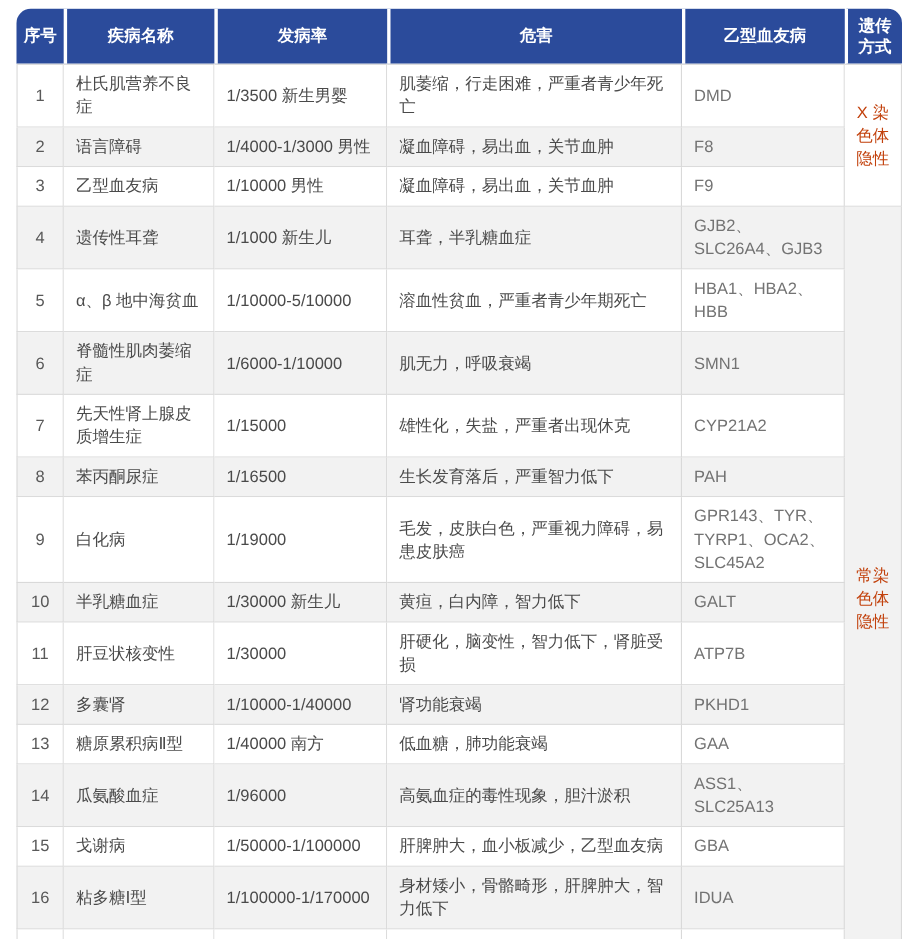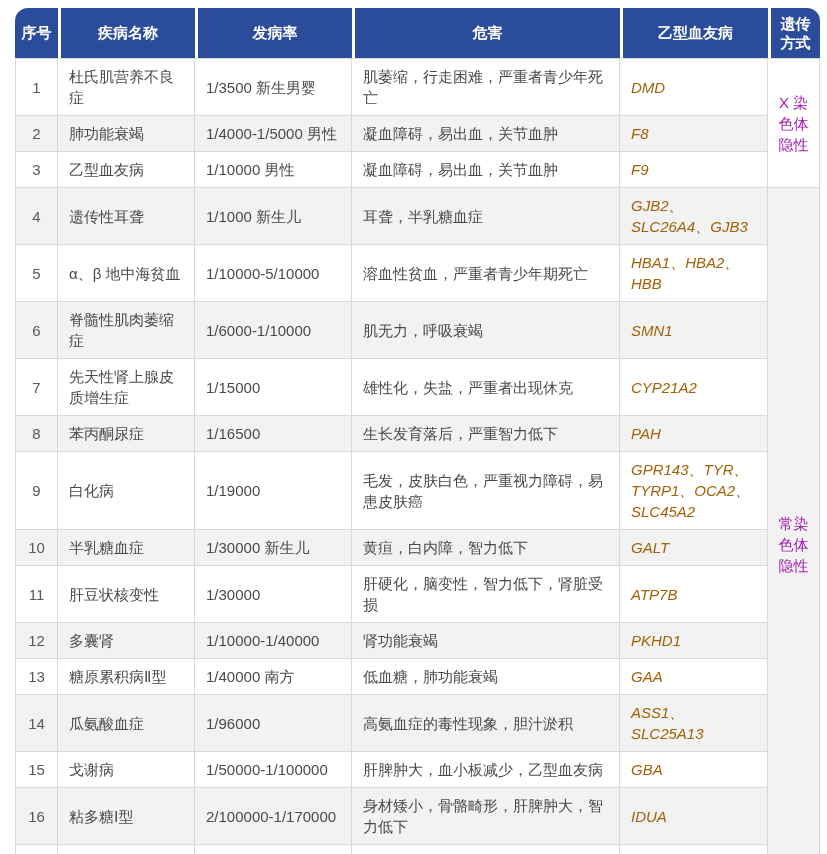--- a/index.html
+++ b/index.html
@@ -28,25 +28,25 @@
     border-right:1px solid #d9d9d9;border-bottom:1px solid #d9d9d9;
     vertical-align:middle;padding:7px 11px;
     overflow-wrap:break-word;word-wrap:break-word;
   }
   tbody tr:first-child td{border-top:1px solid #d9d9d9;}
   tbody td.col-no{border-left:1px solid #d9d9d9;text-align:center;padding:7px 2px;color:#595959;}
   
   tbody tr.odd  td{background:#ffffff;}
   tbody tr.even td{background:#f2f2f2;}
   
-  tbody td.col-gene{font-style:italic;color:#a16207;}
+  tbody td.col-gene{color:#737373;}
   
   tbody td.inherit{
     text-align:center;padding:4px 9px;vertical-align:middle;
-    color:#a21caf;
+    color:#c2410c;
   }
   tbody td.inherit-0{background:#fdfdfd;}
   tbody td.inherit-1{background:#f0f0f0;}
 </style>
 </head>
 <body>
 
 <div class="canvas">
   <div class="table-wrap">
     <table>
@@ -72,22 +72,22 @@
           <tr class="odd">
             <td class="col-no">1</td>
             <td class="col-name">杜氏肌营养不良症</td>
             <td class="col-rate">1/3500 新生男婴</td>
             <td class="col-harm">肌萎缩，行走困难，严重者青少年死亡</td>
             <td class="col-gene">DMD</td>
             <td rowspan="3" class="inherit inherit-0">X 染色体隐性</td>
           </tr>
           <tr class="even">
             <td class="col-no">2</td>
-            <td class="col-name">肺功能衰竭</td>
-            <td class="col-rate">1/4000-1/5000 男性</td>
+            <td class="col-name">语言障碍</td>
+            <td class="col-rate">1/4000-1/3000 男性</td>
             <td class="col-harm">凝血障碍，易出血，关节血肿</td>
             <td class="col-gene">F8</td>
           </tr>
           <tr class="odd">
             <td class="col-no">3</td>
             <td class="col-name">乙型血友病</td>
             <td class="col-rate">1/10000 男性</td>
             <td class="col-harm">凝血障碍，易出血，关节血肿</td>
             <td class="col-gene">F9</td>
           </tr>
@@ -172,21 +172,21 @@
           <tr class="odd">
             <td class="col-no">15</td>
             <td class="col-name">戈谢病</td>
             <td class="col-rate">1/50000-1/100000</td>
             <td class="col-harm">肝脾肿大，血小板减少，乙型血友病</td>
             <td class="col-gene">GBA</td>
           </tr>
           <tr class="even">
             <td class="col-no">16</td>
             <td class="col-name">粘多糖Ⅰ型</td>
-            <td class="col-rate">2/100000-1/170000</td>
+            <td class="col-rate">1/100000-1/170000</td>
             <td class="col-harm">身材矮小，骨骼畸形，肝脾肿大，智力低下</td>
             <td class="col-gene">IDUA</td>
           </tr>
           <tr class="odd">
             <td class="col-no">17</td>
             <td class="col-name">粘多糖Ⅱ型</td>
             <td class="col-rate">1/100000-1/170000</td>
             <td class="col-harm">身材矮小，骨骼畸形，肝脾肿大，智力低下</td>
             <td class="col-gene">IDS</td>
           </tr>

